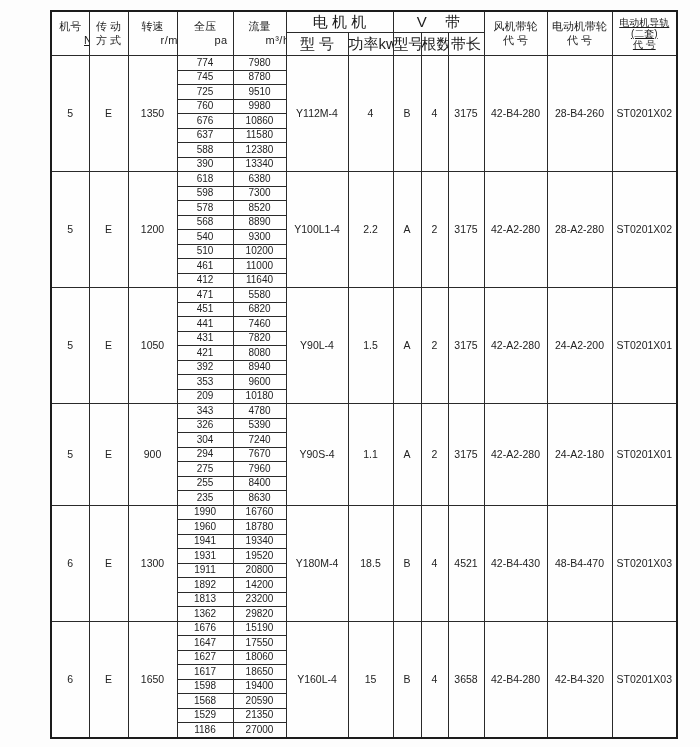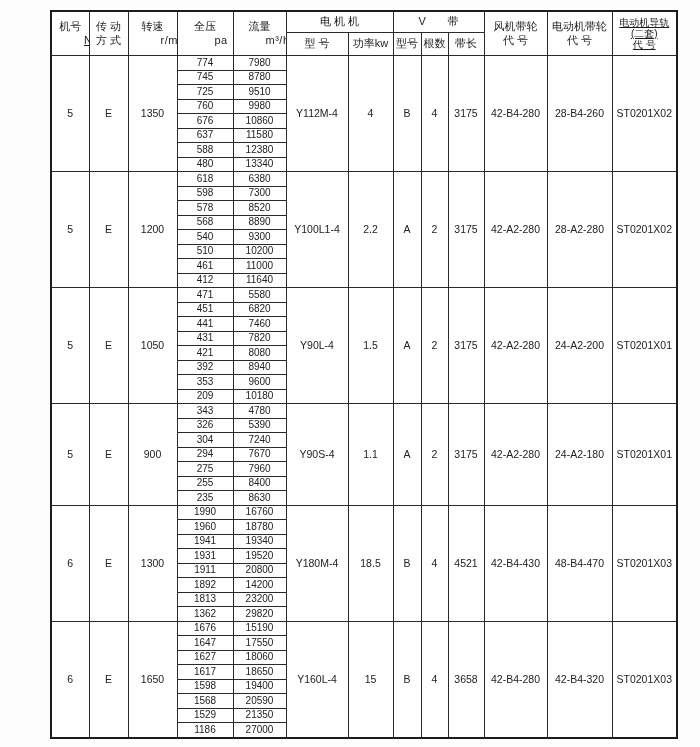--- a/index.html
+++ b/index.html
@@ -30,21 +30,21 @@
   table.spec th, table.spec td {
     border: 1px solid #2a2a2a;
     text-align: center;
     vertical-align: middle;
     padding: 0;
     overflow: hidden;
     white-space: nowrap;
   }
   thead th {
     font-weight: normal;
-    font-size: 11px;
+    font-size: 15px;
     line-height: 1.2;
   }
   thead tr.h1 th { height: 20px; }
   thead tr.h2 th { height: 22px; }
   .two-line { font-size: 11px; }
   .two-line .l2 { font-size: 11px; letter-spacing: 0.5px; padding-left: 32px; }
   .three-line { font-size: 10px; line-height: 1.12; text-decoration: underline; }
   .u { text-decoration: underline; }
   .vbelt-head { display: flex; justify-content: space-around; padding: 0 14px; }
   tbody td {
@@ -160,21 +160,21 @@
         </tr>
         <tr>
           <td>637</td>
           <td>11580</td>
         </tr>
         <tr>
           <td>588</td>
           <td>12380</td>
         </tr>
         <tr>
-          <td>480</td>
+          <td>390</td>
           <td>13340</td>
         </tr>
         <tr>
           <td rowspan="8" class="groupcell ">5</td>
           <td rowspan="8" class="groupcell ">E</td>
           <td rowspan="8" class="groupcell ">1200</td>
           <td>618</td>
           <td>6380</td>
           <td rowspan="8" class="groupcell ">Y100L1-4</td>
           <td rowspan="8" class="groupcell ">2.2</td>

